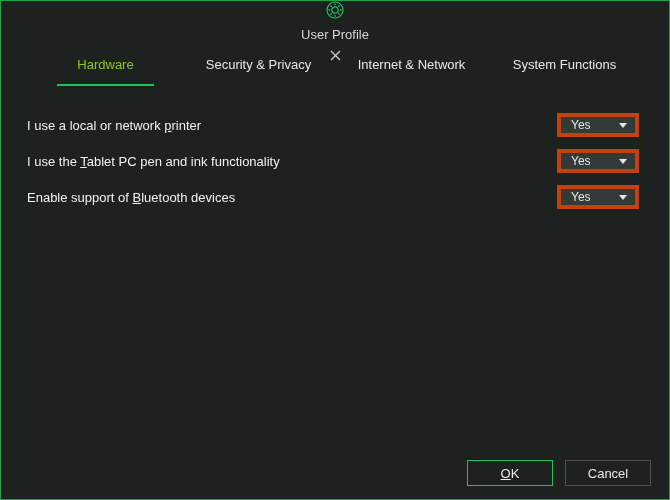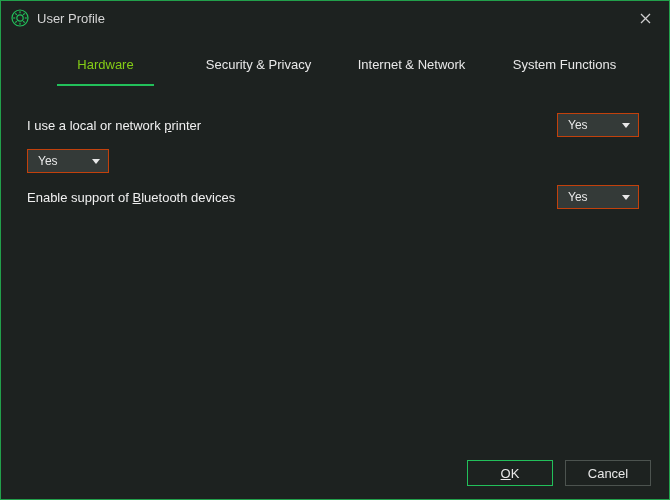--- a/index.html
+++ b/index.html
@@ -11,20 +11,21 @@
       font-size: 13px;
       color: #e8e8e8;
       display: flex; flex-direction: column;
       overflow: hidden;
     }
     .titlebar {
       height: 34px;
       display: flex; align-items: center;
       padding: 0 10px;
       gap: 8px;
+      flex-direction: column;
     }
     .app-icon {
       width: 18px; height: 18px;
       display: flex; align-items: center; justify-content: center;
     }
     .app-title {
       flex: 1;
       color: #d5d5d5;
       font-size: 13px;
     }
@@ -69,21 +70,21 @@
     }
     .row-label {
       flex: 1;
       color: #f0f0f0;
       font-size: 13px;
     }
     .mn { text-decoration: underline; }
     .select {
       width: 82px; height: 24px;
       background: #343a38;
-      border: 1px solid #c2410c;
+      border: 4px solid #c2410c;
       display: flex; align-items: center;
       padding: 0 8px 0 10px;
       cursor: pointer;
       color: #e8e8e8;
       font-size: 12px;
       position: relative;
     }
     .select .val { flex: 1; }
     .select .caret {
       width: 0; height: 0;
@@ -152,20 +153,21 @@
   <div class="row">
     <span class="row-label"><span>I use a local or network </span><span class="mn">p</span><span>rinter</span></span>
     <div class="select">
       <span class="val">Yes</span>
       <span class="caret"></span>
     </div>
   </div>
 
 
   <div class="row">
+    <span class="row-label"><span>I use the </span><span class="mn">T</span><span>ablet PC pen and ink functionality</span></span>
     <div class="select">
       <span class="val">Yes</span>
       <span class="caret"></span>
     </div>
   </div>
 
   <div class="row">
     <span class="row-label"><span>Enable support of </span><span class="mn">B</span><span>luetooth devices</span></span>
     <div class="select">
       <span class="val">Yes</span>

